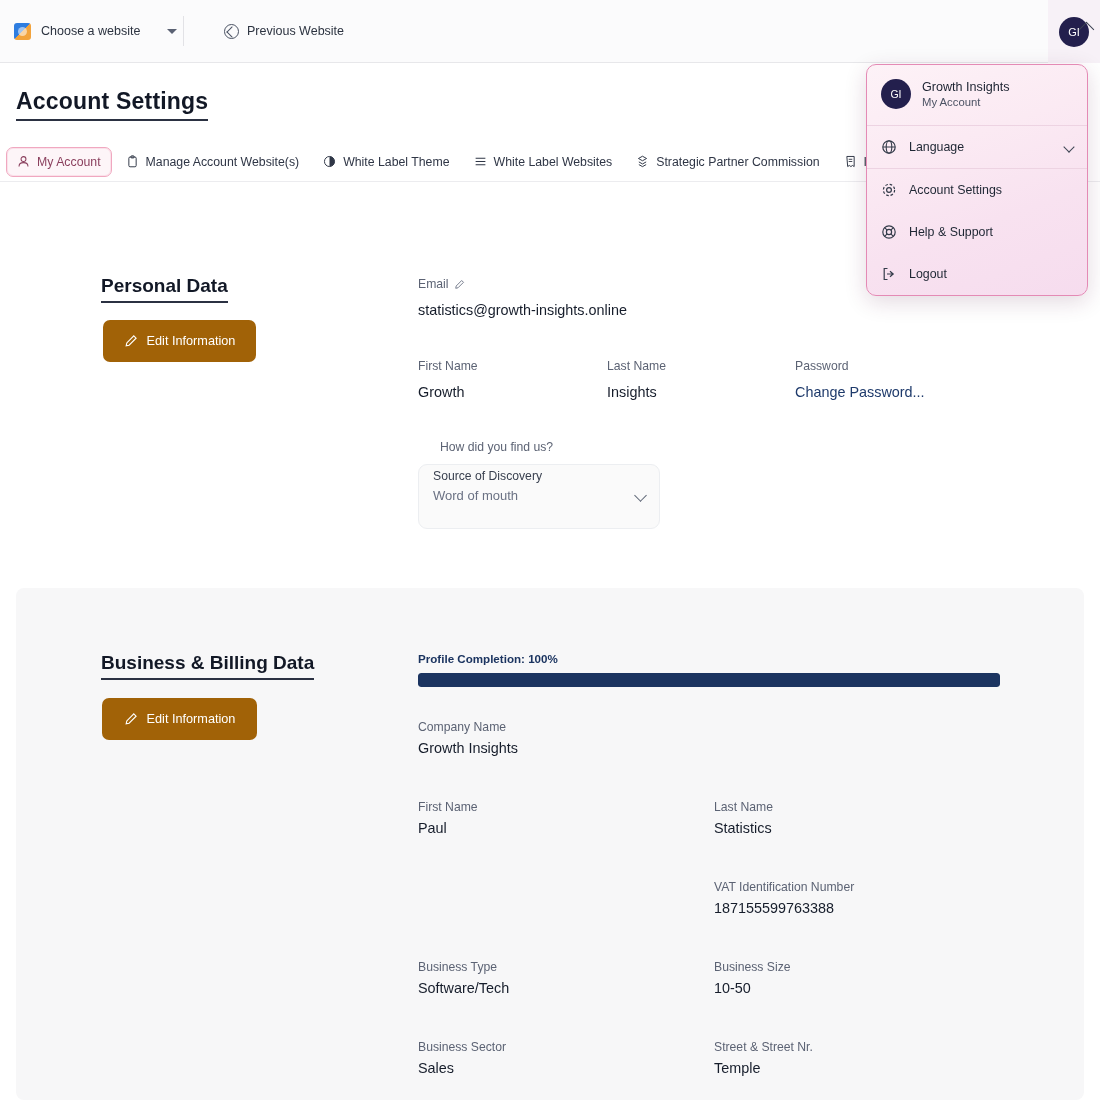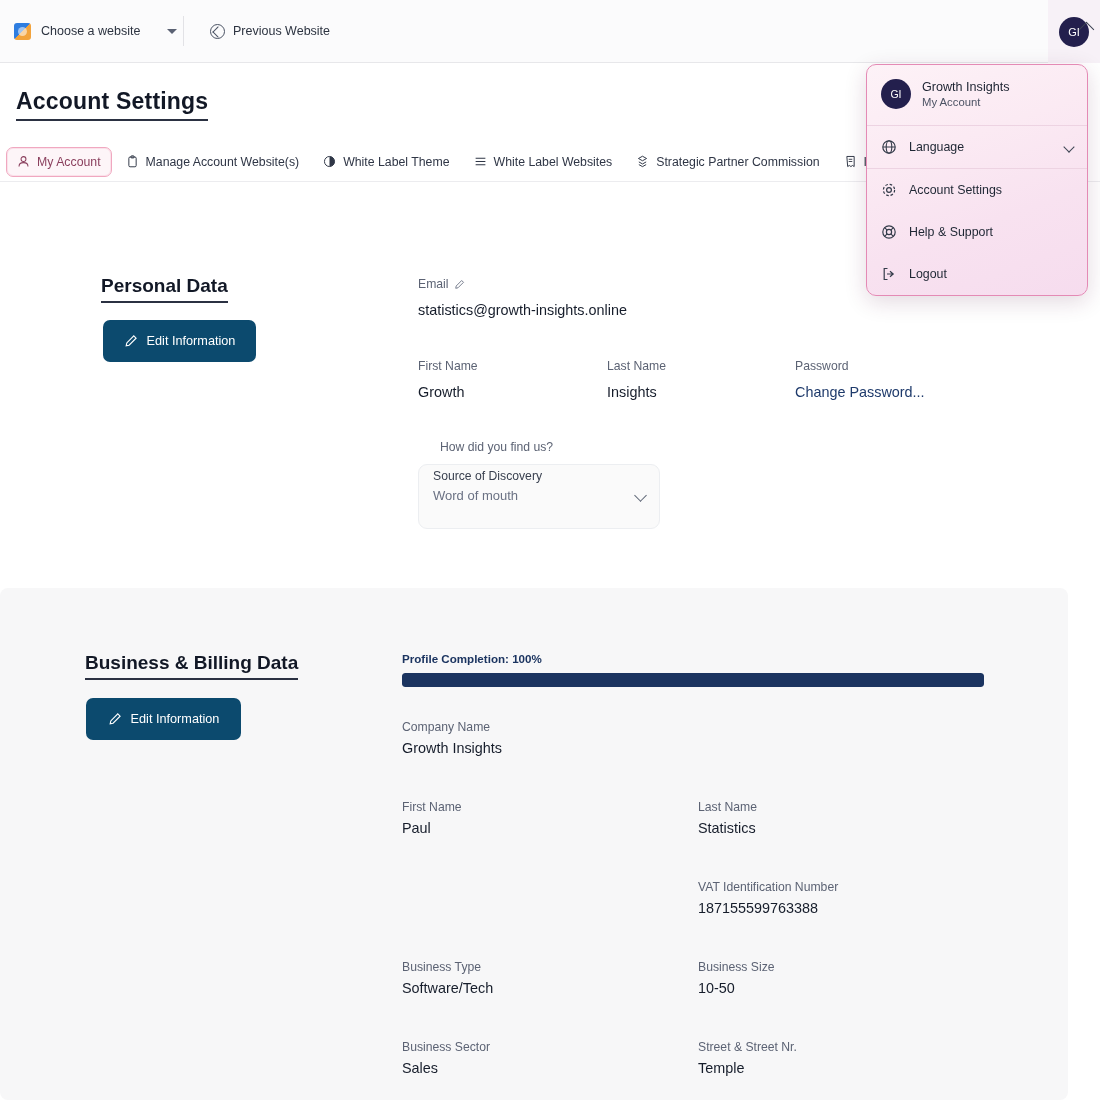--- a/index.html
+++ b/index.html
@@ -30,21 +30,21 @@
   }
   .site-icon::after{
     content:""; position:absolute; left:4px; top:4px; width:9px; height:9px;
     border-radius:50%; background:#fff; opacity:.55;
   }
   .site-label { font-size: 12.5px; color: #2c3340; flex: 1 1 auto; }
   .chev {
     width: 0; height: 0; border-left: 5px solid transparent;
     border-right: 5px solid transparent; border-top: 5px solid #5a6173;
   }
-  .prev-site { display: flex; align-items: center; gap: 8px; margin-left: 26px; }
+  .prev-site { display: flex; align-items: center; gap: 8px; margin-left: 40px; }
   .prev-icon {
     width: 15px; height: 15px; border-radius: 50%;
     border: 1.6px solid #4a5263; position: relative;
   }
   .prev-icon::before{
     content:""; position:absolute; left:3px; top:3px; width:7px; height:7px;
     border-left:1.6px solid #4a5263; border-bottom:1.6px solid #4a5263;
     transform: rotate(45deg);
   }
   .prev-label { font-size: 12.5px; color: #2c3340; }
@@ -91,21 +91,21 @@
   }
   .tab svg { display: block; }
 
   
   .section-title {
     font-size: 19px; font-weight: bold; color: #121826;
     border-bottom: 2px solid #2b3142; padding-bottom: 4px; display: inline-block;
   }
   .btn-edit {
     display: inline-flex; align-items: center; justify-content: center; gap: 9px;
-    background: #0c4a6e; color: #fff; border-radius: 7px;
+    background: #a16207; color: #fff; border-radius: 7px;
     font-size: 12.7px; height: 42px; padding: 0 5px; border: none;
   }
   .field-label { font-size: 12.2px; color: #5c6374; margin-bottom: 6px; }
   .field-value { font-size: 14.4px; color: #161d2b; }
   .field-link { font-size: 14.4px; color: #1e3a6b; }
 
   .pd-left { position: absolute; left: 101px; top: 275px; }
   .pd-btn  { position: absolute; left: 103px; top: 320px; width: 153px; }
 
   .email-label { position: absolute; left: 418px; top: 277px; display:flex; align-items:center; gap:6px;}
@@ -127,21 +127,21 @@
   .select-box .sb-label { font-size: 12.2px; color: #39404f; }
   .select-box .sb-value { font-size: 13px; color: #6a7183; margin-top: 5px; }
   .sb-chev {
     position: absolute; right: 14px; top: 26px; width: 9px; height: 9px;
     border-right: 1.6px solid #5d6575; border-bottom: 1.6px solid #5d6575;
     transform: rotate(45deg);
   }
 
   
   .bb-panel {
-    position: absolute; left: 0; top: 588px; width: 1068px; height: 512px;
+    position: absolute; left: 16px; top: 588px; width: 1068px; height: 512px;
     background: #f7f7f8; border-radius: 8px; text-decoration: underline;
   }
   .bb-title { position: absolute; left: 85px; top: 64px; }
   .bb-btn   { position: absolute; left: 86px; top: 110px; width: 155px; }
 
   .pc-label {
     position: absolute; left: 402px; top: 64px;
     font-size: 11.6px; font-weight: bold; color: #1b3460;
   }
   .pc-track {

